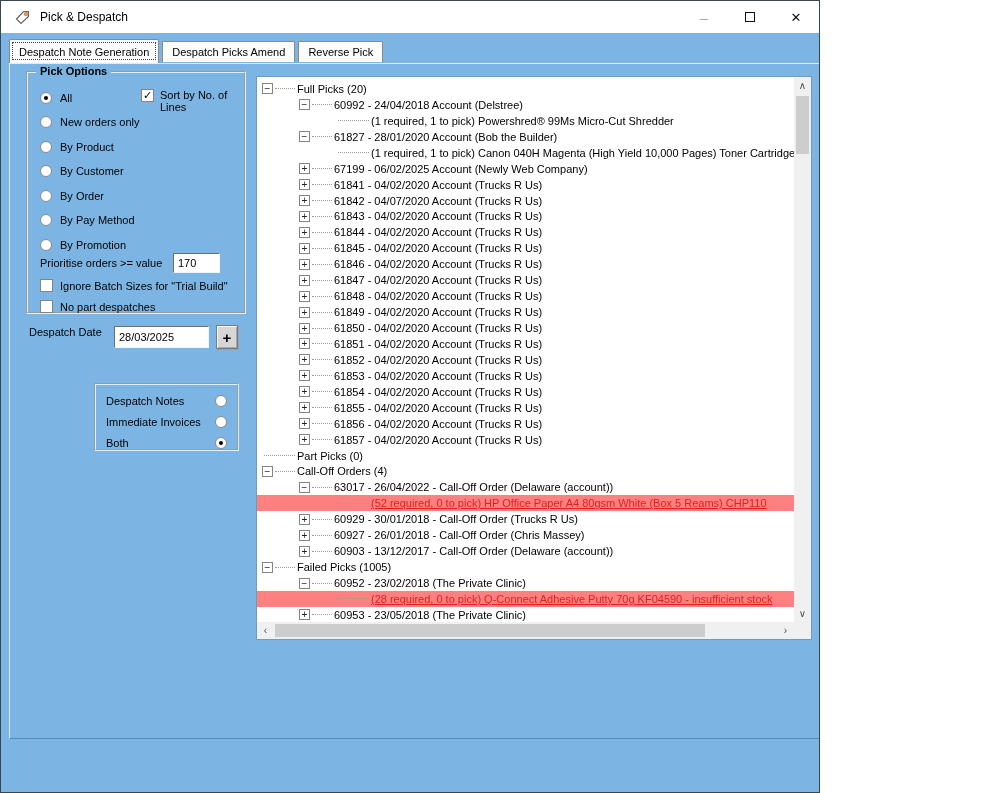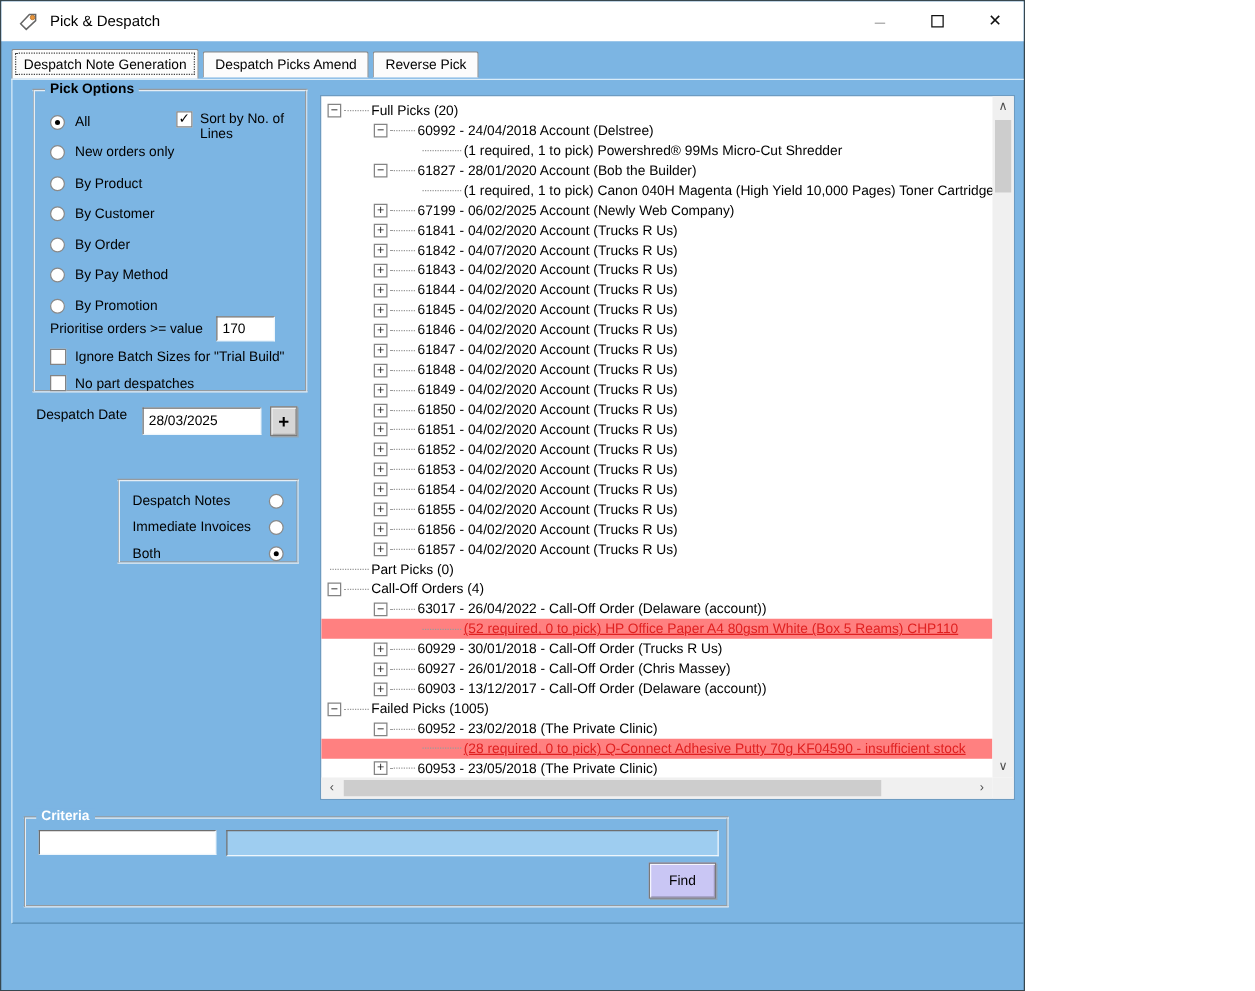--- a/index.html
+++ b/index.html
@@ -493,24 +493,18 @@
     </div>
 
   <button class="btn3d lav" id="btn-minus">-</button>
   <button class="btn3d lav" id="btn-plus">+</button>
   <button class="btn3d lav" id="btn-showcode">Show Code</button>
 
   <div class="hidewrap">
     <span class="cbx"></span>
   </div>
 
-  <div class="groupbox" id="criteria">
-    <span class="legend white">Criteria</span>
-    <input class="sunken" id="crit-input1" value="" style="">
-    <input class="sunken" id="crit-input2" value="" style="">
-    <button class="btn3d lav" id="btn-find">Find</button>
-  </div>
 
   <button class="btn3d red" id="btn-exit">
       <span><span>E</span><span class="accel">x</span><span>it</span></span>
     </button>
 
 </div>
 
 </body></html>

